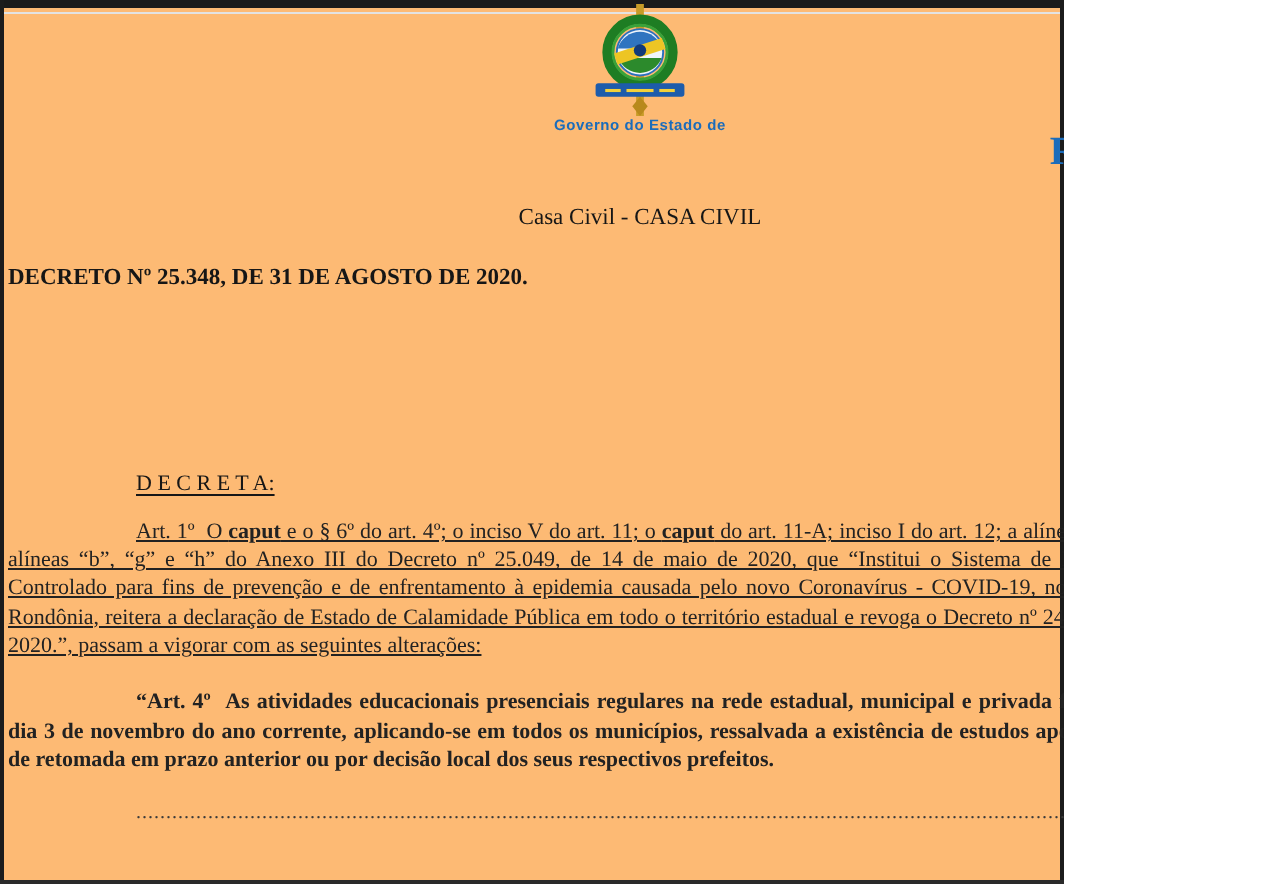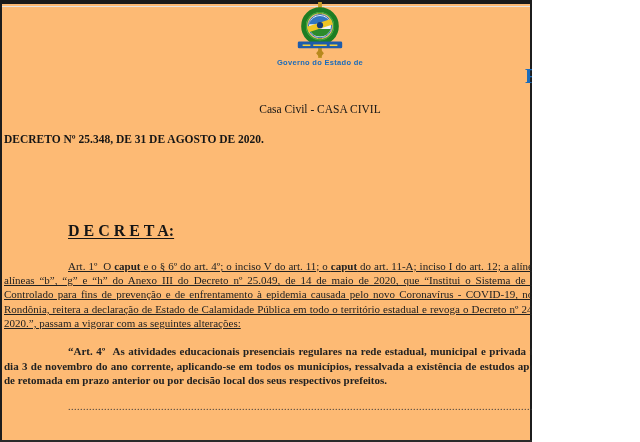--- a/index.html
+++ b/index.html
@@ -32,21 +32,21 @@
     position:absolute;left:340px;top:159px;width:296px;
     font-size:11px;line-height:13.5px;text-align:justify;color:#222;
   }
 
   .para{
     position:absolute;left:4px;width:628px;
     font-size:11px;text-align:justify;color:#222;
   }
   .preamble{top:193px;line-height:14.5px;text-indent:64px;}
   .decreta{
-    position:absolute;left:68px;top:222px;font-size:16px;font-weight:bold;color:#161616;
+    position:absolute;left:68px;top:236px;font-size:11px;font-weight:normal;color:#161616;
     text-decoration:underline;text-underline-offset:2px;
   }
   .art1{top:259px;line-height:14.2px;text-indent:64px;text-decoration:underline;}
   .art4{top:344px;line-height:14.5px;text-indent:64px;font-weight:bold;}
   .dots{
     position:absolute;left:68px;top:401px;width:548px;height:12px;
     font-size:10px;letter-spacing:.5px;color:#3a3a3a;
     white-space:nowrap;overflow:hidden;
   }
   .par6{top:423px;line-height:14.5px;text-indent:64px;}

